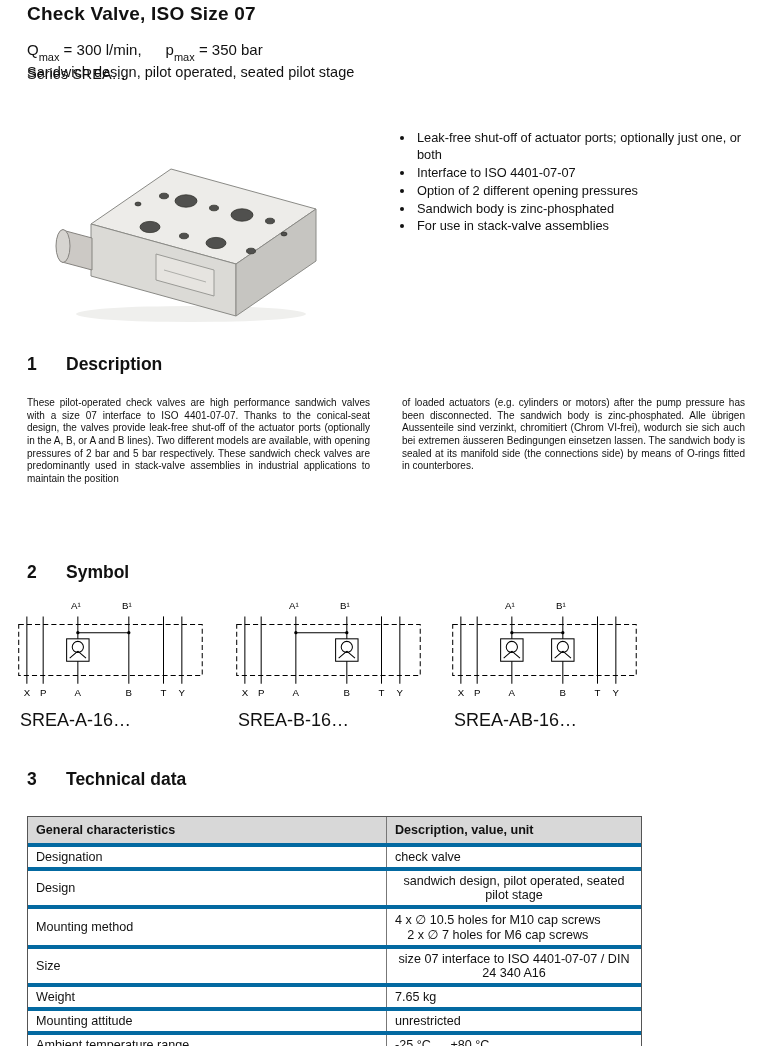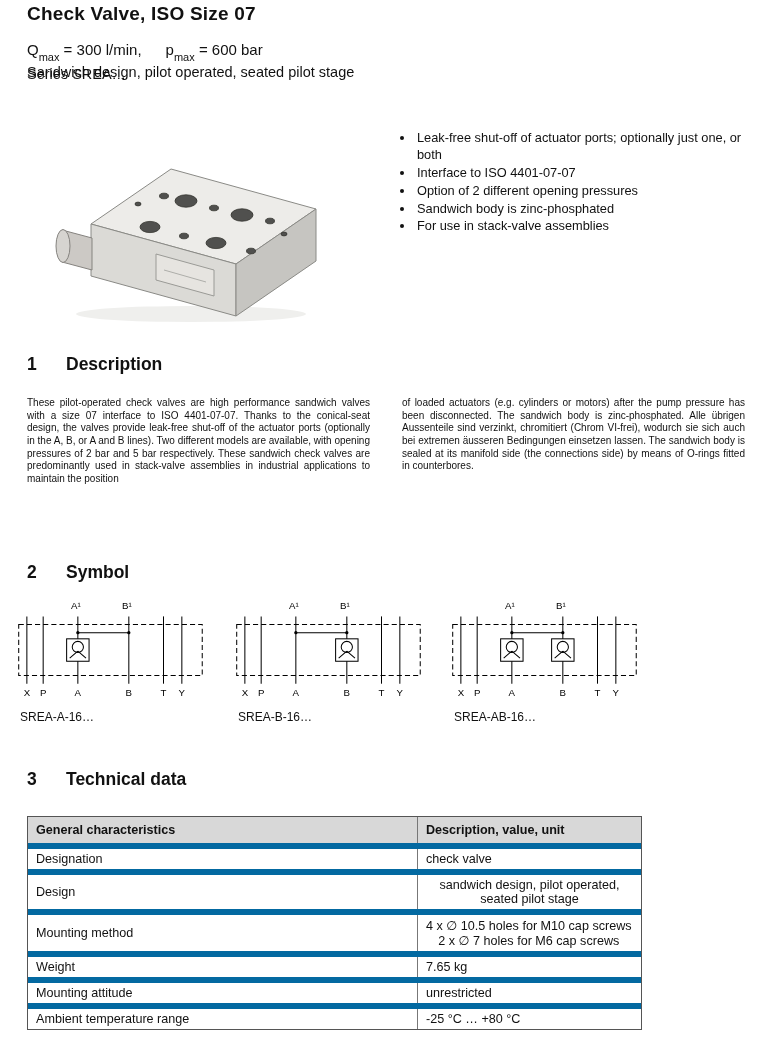--- a/index.html
+++ b/index.html
@@ -28,41 +28,41 @@
   #sec-tech { left:27px; top:769px; }
 
   .coltext { position:absolute; width:343px; font-size:10px; line-height:1.27; text-align:justify; }
   #desc-left  { left:27px;  top:397px; }
   #desc-right { left:402px; top:397px; }
 
   .diagram { position:absolute; width:212px; }
   #diag-a  { left:12px;  top:596px; }
   #diag-b  { left:230px; top:596px; }
   #diag-ab { left:446px; top:596px; }
-  .dname { font-size:12px; margin:6px 0 0 8px; }
+  .dname { font-size:18px; margin:6px 0 0 8px; }
   .sym text { font-size:9.5px; fill:#000; }
 
   .ttable { position:absolute; left:27px; top:816px; width:615px; font-size:12.6px; border:1px solid #555;text-align:center; }
-  .trow { display:flex; align-items:stretch; border-top:6px solid #0369a1; min-height:24px; }
+  .trow { display:flex; align-items:stretch; border-top:4px solid #0369a1; min-height:24px; }
   .trow:first-child { border-top:none; }
   .thead { background:#d8d8d8; font-weight:bold; min-height:26px; }
   .tcell { display:flex; align-items:center; padding:3px 8px; }
   .tc1 { width:358px; }
-  .tc2 { flex:1; border-left:1px solid #777;margin-left:31px; }
+  .tc2 { flex:1; border-left:1px solid #777; }
   .tc2 span, .tc1 span { white-space:pre-line; }
 </style>
 </head>
 <body>
 
 <div class="page">
 
   <div class="title">Check Valve, ISO Size 07</div>
 
   <div class="specs">
-    <span>Q</span><sub>max</sub><span> = 300 l/min,</span><span class="spec-gap"></span><span>p</span><sub>max</sub><span> = 600 bar</span>
+    <span>Q</span><sub>max</sub><span> = 300 l/min,</span><span class="spec-gap"></span><span>p</span><sub>max</sub><span> = 350 bar</span>
   </div>
   <div class="sub2">Sandwich design, pilot operated, seated pilot stage</div>
   <div class="sub3">Series SREA…</div>
 
   <div class="product">
     <svg width="280" height="200" viewBox="0 0 280 200">
       <ellipse cx="145" cy="190" rx="115" ry="8" fill="#efefed"></ellipse>
 
       <polygon points="45,100 125,45 270,85 190,140" fill="#edece9" stroke="#8a8a86" stroke-width="1"></polygon>
 
@@ -243,20 +243,28 @@
       <div class="tcell tc1">
           <span>Mounting method</span>
         </div>
       <div class="tcell tc2">
           <span>4 x ∅ 10.5 holes for M10 cap screws
 2 x ∅ 7 holes for M6 cap screws</span>
         </div>
     </div>
     <div class="trow">
       <div class="tcell tc1">
+          <span>Size</span>
+        </div>
+      <div class="tcell tc2">
+          <span>size 07 interface to ISO 4401-07-07 / DIN 24 340 A16</span>
+        </div>
+    </div>
+    <div class="trow">
+      <div class="tcell tc1">
           <span>Weight</span>
         </div>
       <div class="tcell tc2">
           <span>7.65 kg</span>
         </div>
     </div>
     <div class="trow">
       <div class="tcell tc1">
           <span>Mounting attitude</span>
         </div>

